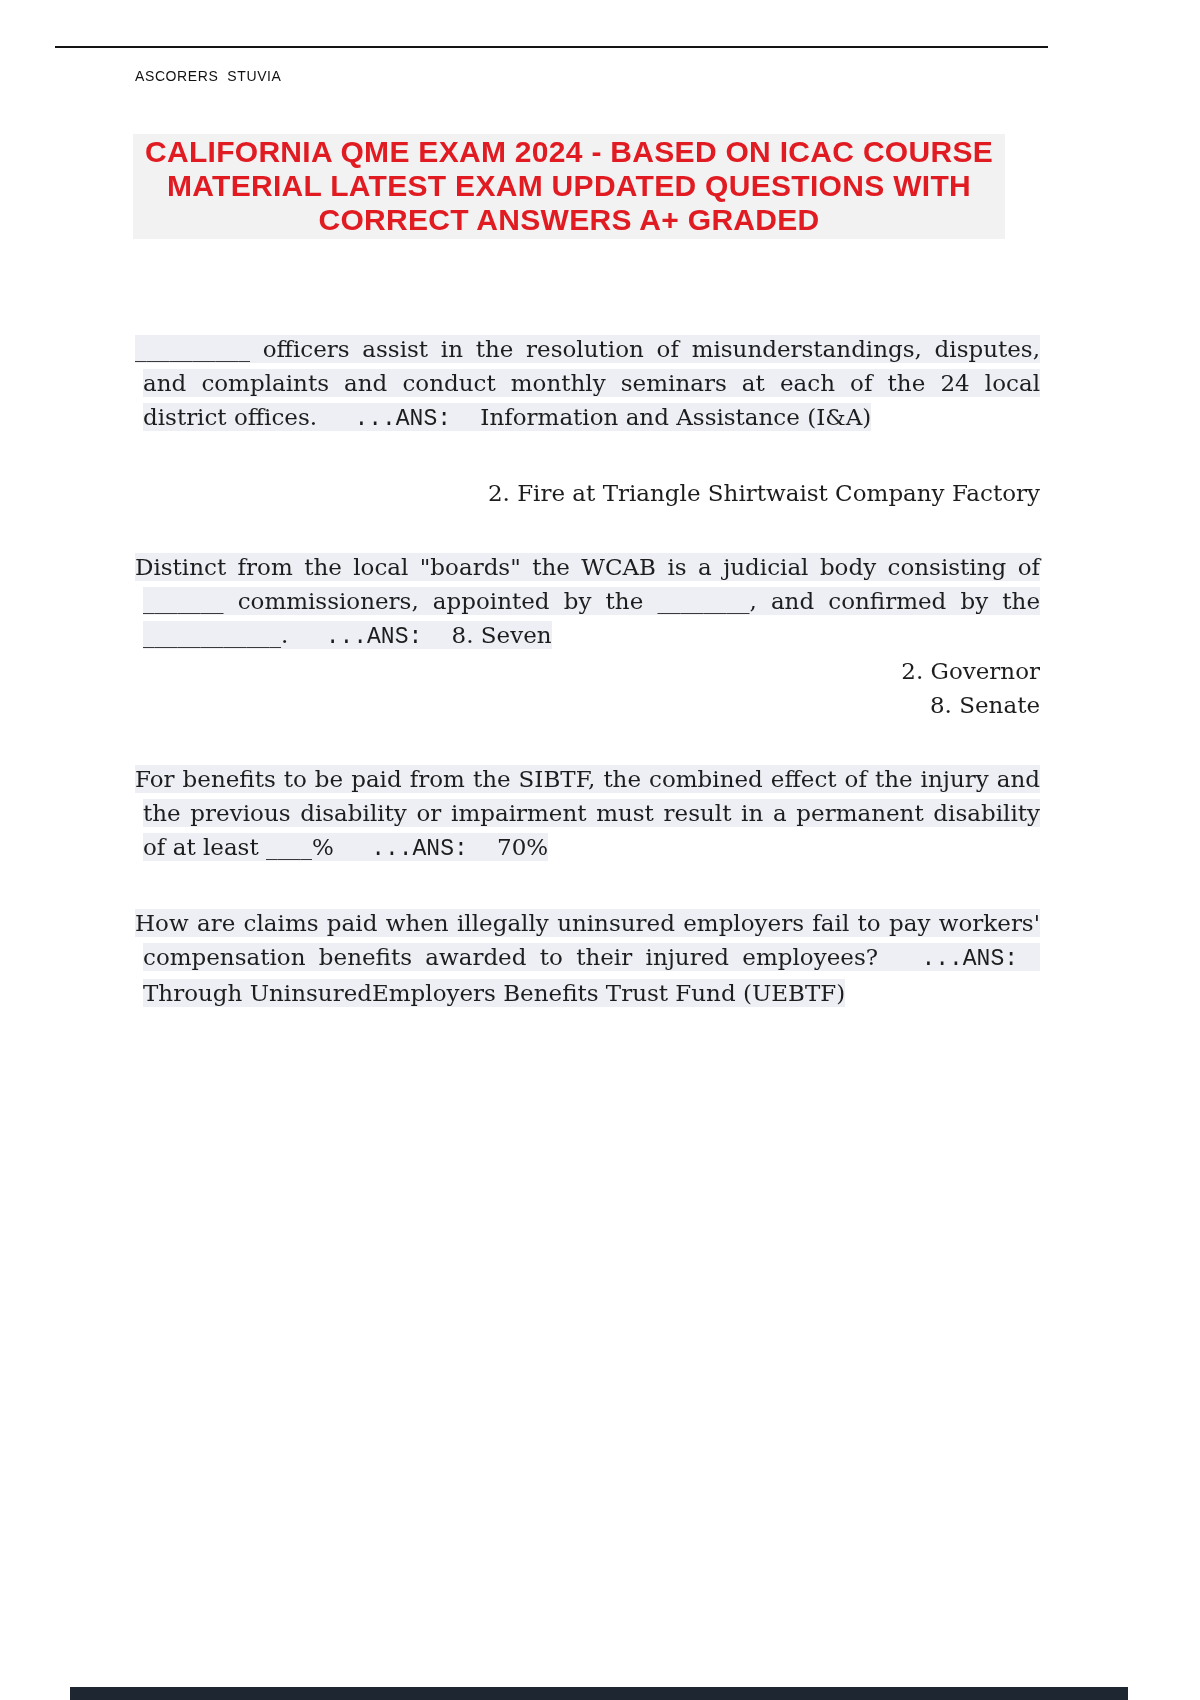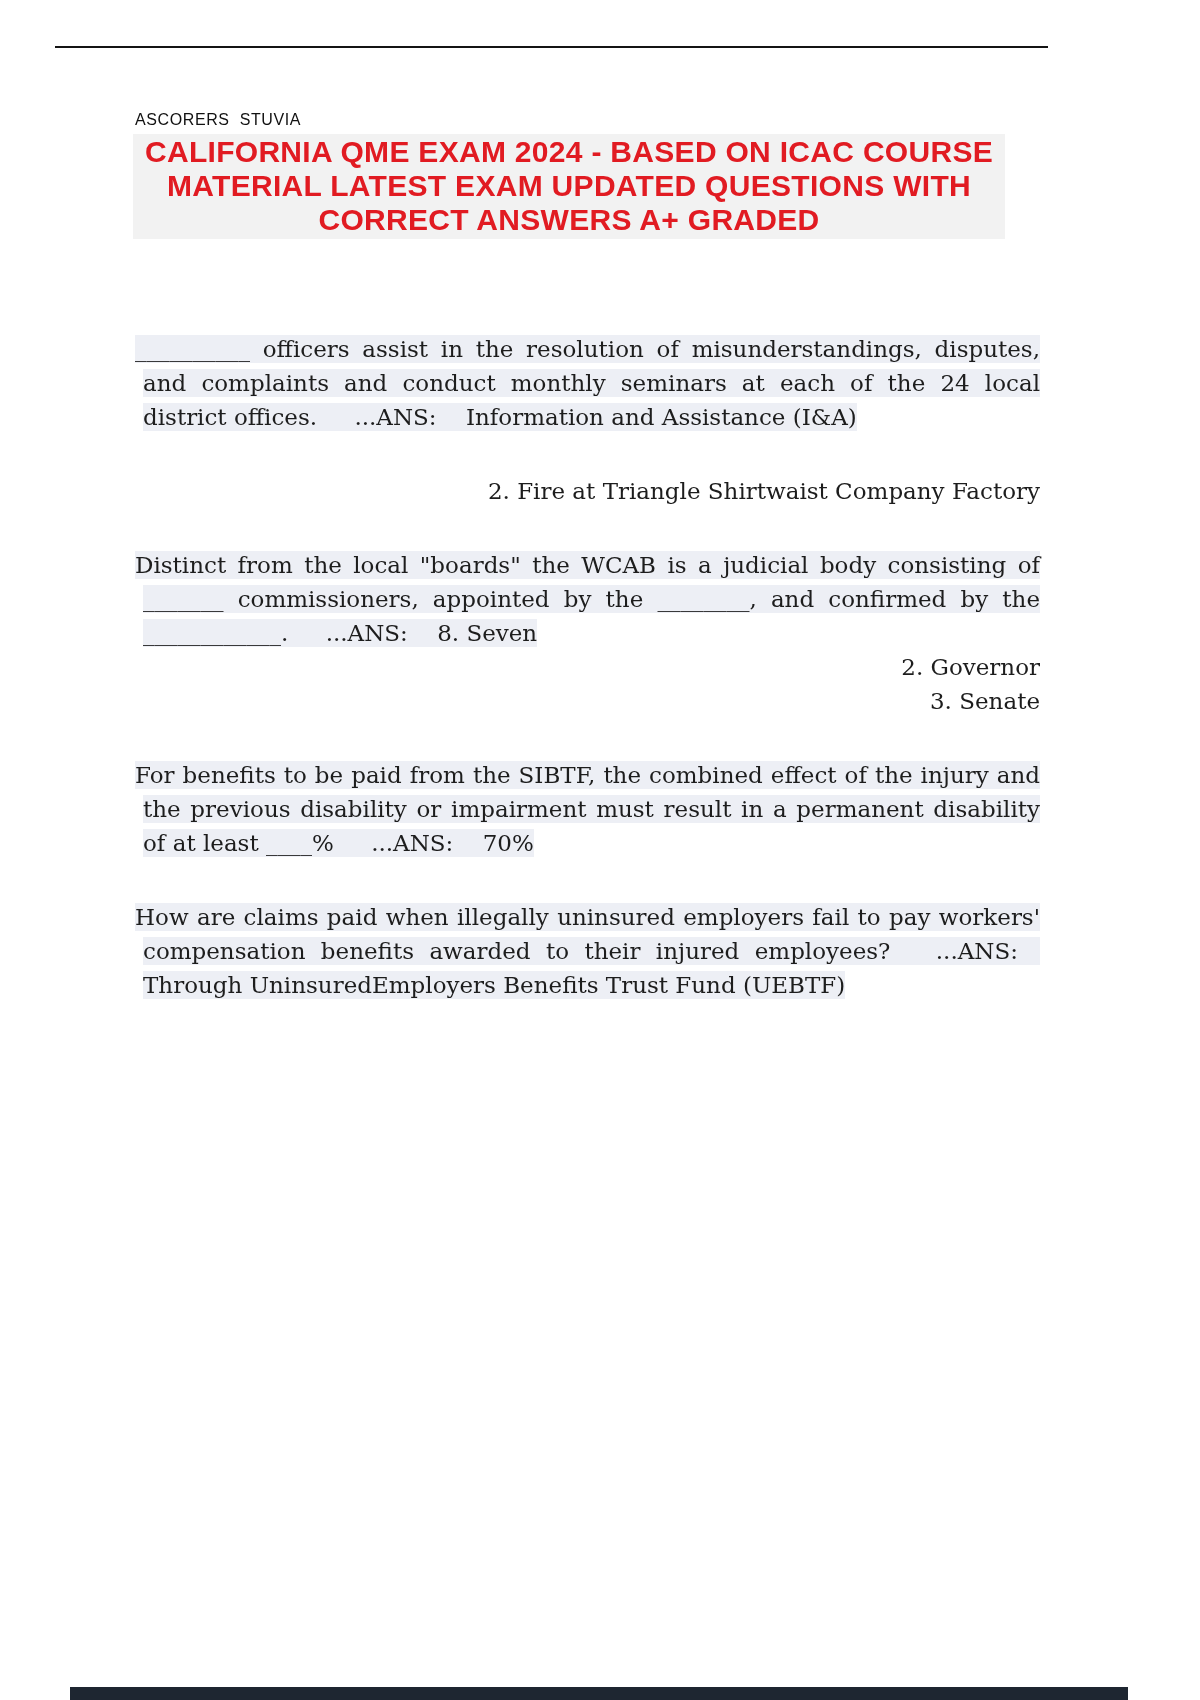--- a/index.html
+++ b/index.html
@@ -13,23 +13,22 @@
     position:relative; width:1200px; height:1700px;
     background:#ffffff; overflow:hidden;
   }
   .top-rule {
     position:absolute; left:55px; top:46px;
     width:993px; height:2px; background:#141414;
   }
   .brand {
     position:absolute; left:135px; top:68px;
     font-family:"Liberation Sans", sans-serif;
-    font-size:16px; letter-spacing:0.6px; color:#111;
+    font-size:14px; letter-spacing:0.6px; color:#111;
     white-space:pre;
-    margin-top:43px;
   }
   .title {
     position:absolute; left:133px; top:134px; width:872px;
     background:var(--title-bg, #f2f2f2);
     color:var(--title-red, #e11b22);
     font-family:"Liberation Sans", sans-serif;
     font-weight:700; font-size:30px; line-height:34px;
     text-align:center; letter-spacing:0.3px;
     padding:1px 0 2px 0;
   }
@@ -41,21 +40,21 @@
   .qa { margin-bottom:40px; }
   .qa-text {
     text-align:justify;
     padding-left:8px; text-indent:-8px;
   }
   .hl {
     background:var(--highlight, #edeff5);
     box-decoration-break:clone; -webkit-box-decoration-break:clone;
     padding:1px 0;
   }
-  .ans-label { padding-left:30px; padding-right:22px; }
+  .ans-label { padding-left:30px; padding-right:22px;font-family:Liberation Mono, monospace; }
   .qa-line { text-align:right; }
   .footer-bar {
     position:absolute; left:70px; bottom:0;
     width:1058px; height:13px;
     background:var(--footer-bar, #1e2631);
   }
 </style>
 </head>
 <body>
 
@@ -73,21 +72,21 @@
       <p class="qa-text"><span class="hl"><span>__________ officers assist in the resolution of misunderstandings, disputes, and complaints and conduct monthly seminars at each of the 24 local district offices.</span> <span class="ans-label">...ANS:</span> <span>Information and Assistance (I&amp;A)</span></span></p>
     </section>
 
     <section class="qa">
       <p class="qa-line">2. Fire at Triangle Shirtwaist Company Factory</p>
     </section>
 
     <section class="qa">
       <p class="qa-text"><span class="hl"><span>Distinct from the local "boards" the WCAB is a judicial body consisting of _______ commissioners, appointed by the ________, and confirmed by the ____________.</span> <span class="ans-label">...ANS:</span> <span>8. Seven</span></span></p>
       <p class="qa-line">2. Governor</p>
-      <p class="qa-line">3. Senate</p>
+      <p class="qa-line">8. Senate</p>
     </section>
 
 
     <section class="qa">
       <p class="qa-text"><span class="hl"><span>For benefits to be paid from the SIBTF, the combined effect of the injury and the previous disability or impairment must result in a permanent disability of at least ____%</span> <span class="ans-label">...ANS:</span> <span>70%</span></span></p>
     </section>
 
     <section class="qa">
       <p class="qa-text"><span class="hl"><span>How are claims paid when illegally uninsured employers fail to pay workers' compensation benefits awarded to their injured employees?</span> <span class="ans-label">...ANS:</span> <span>Through UninsuredEmployers Benefits Trust Fund (UEBTF)</span></span></p>
     </section>

